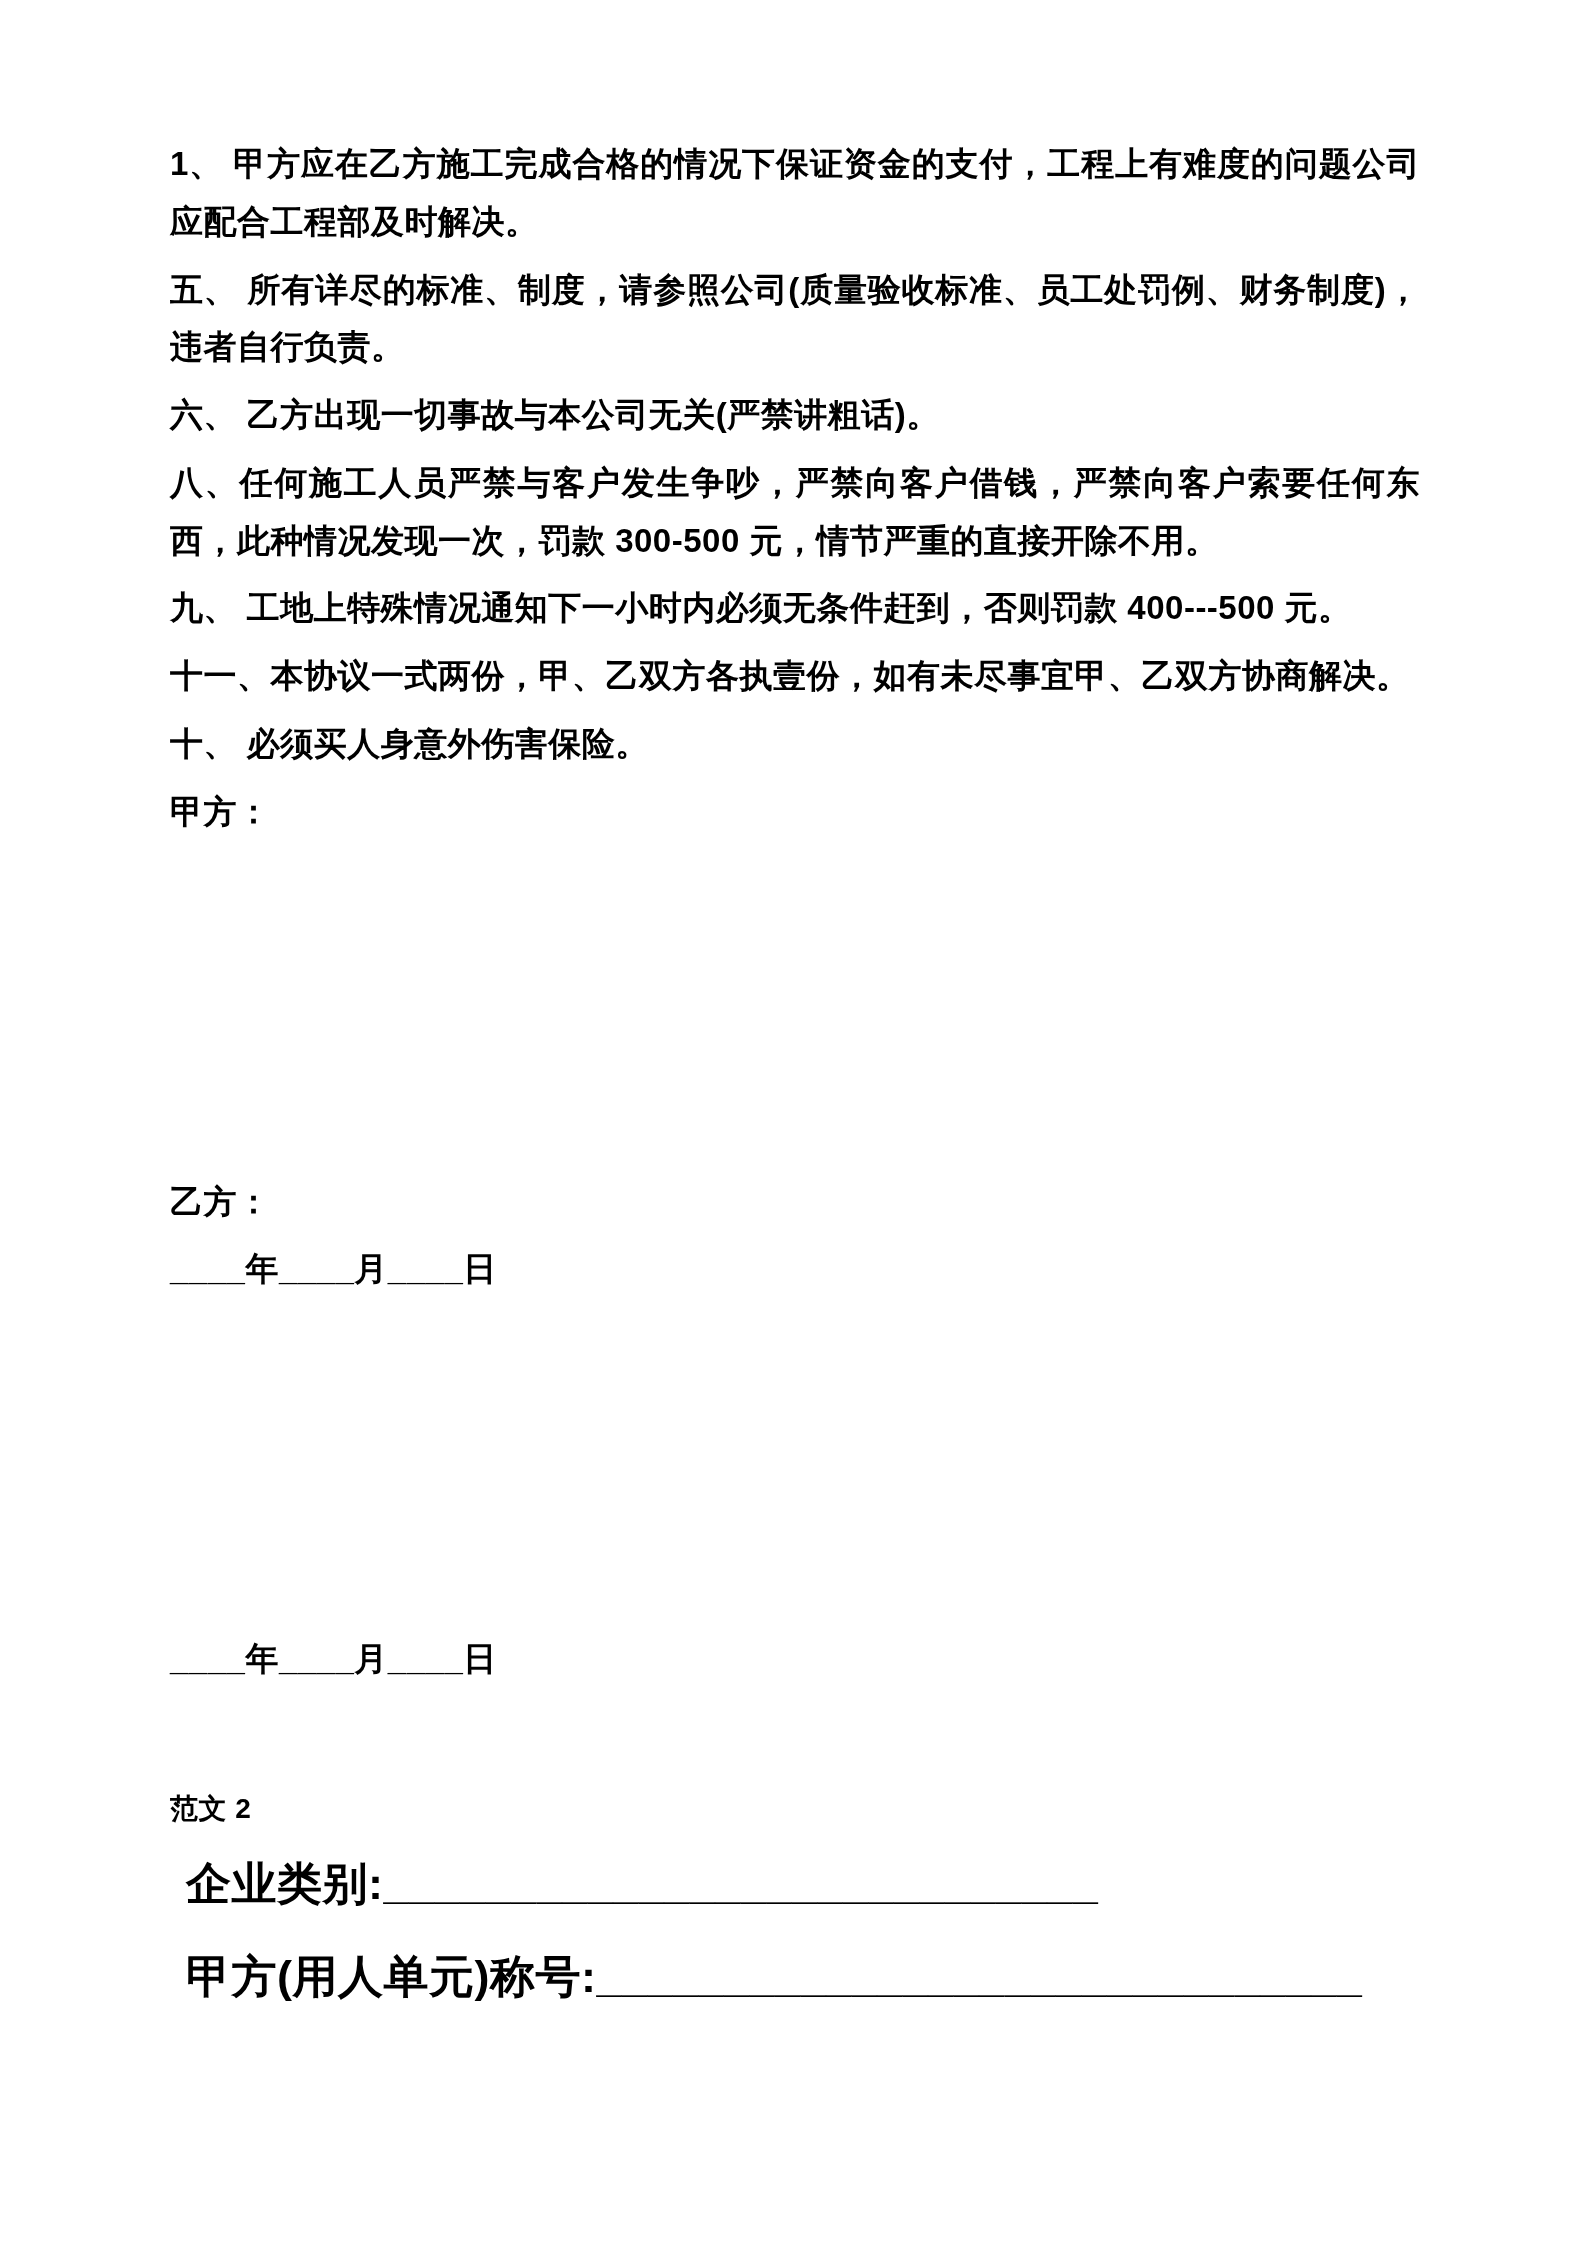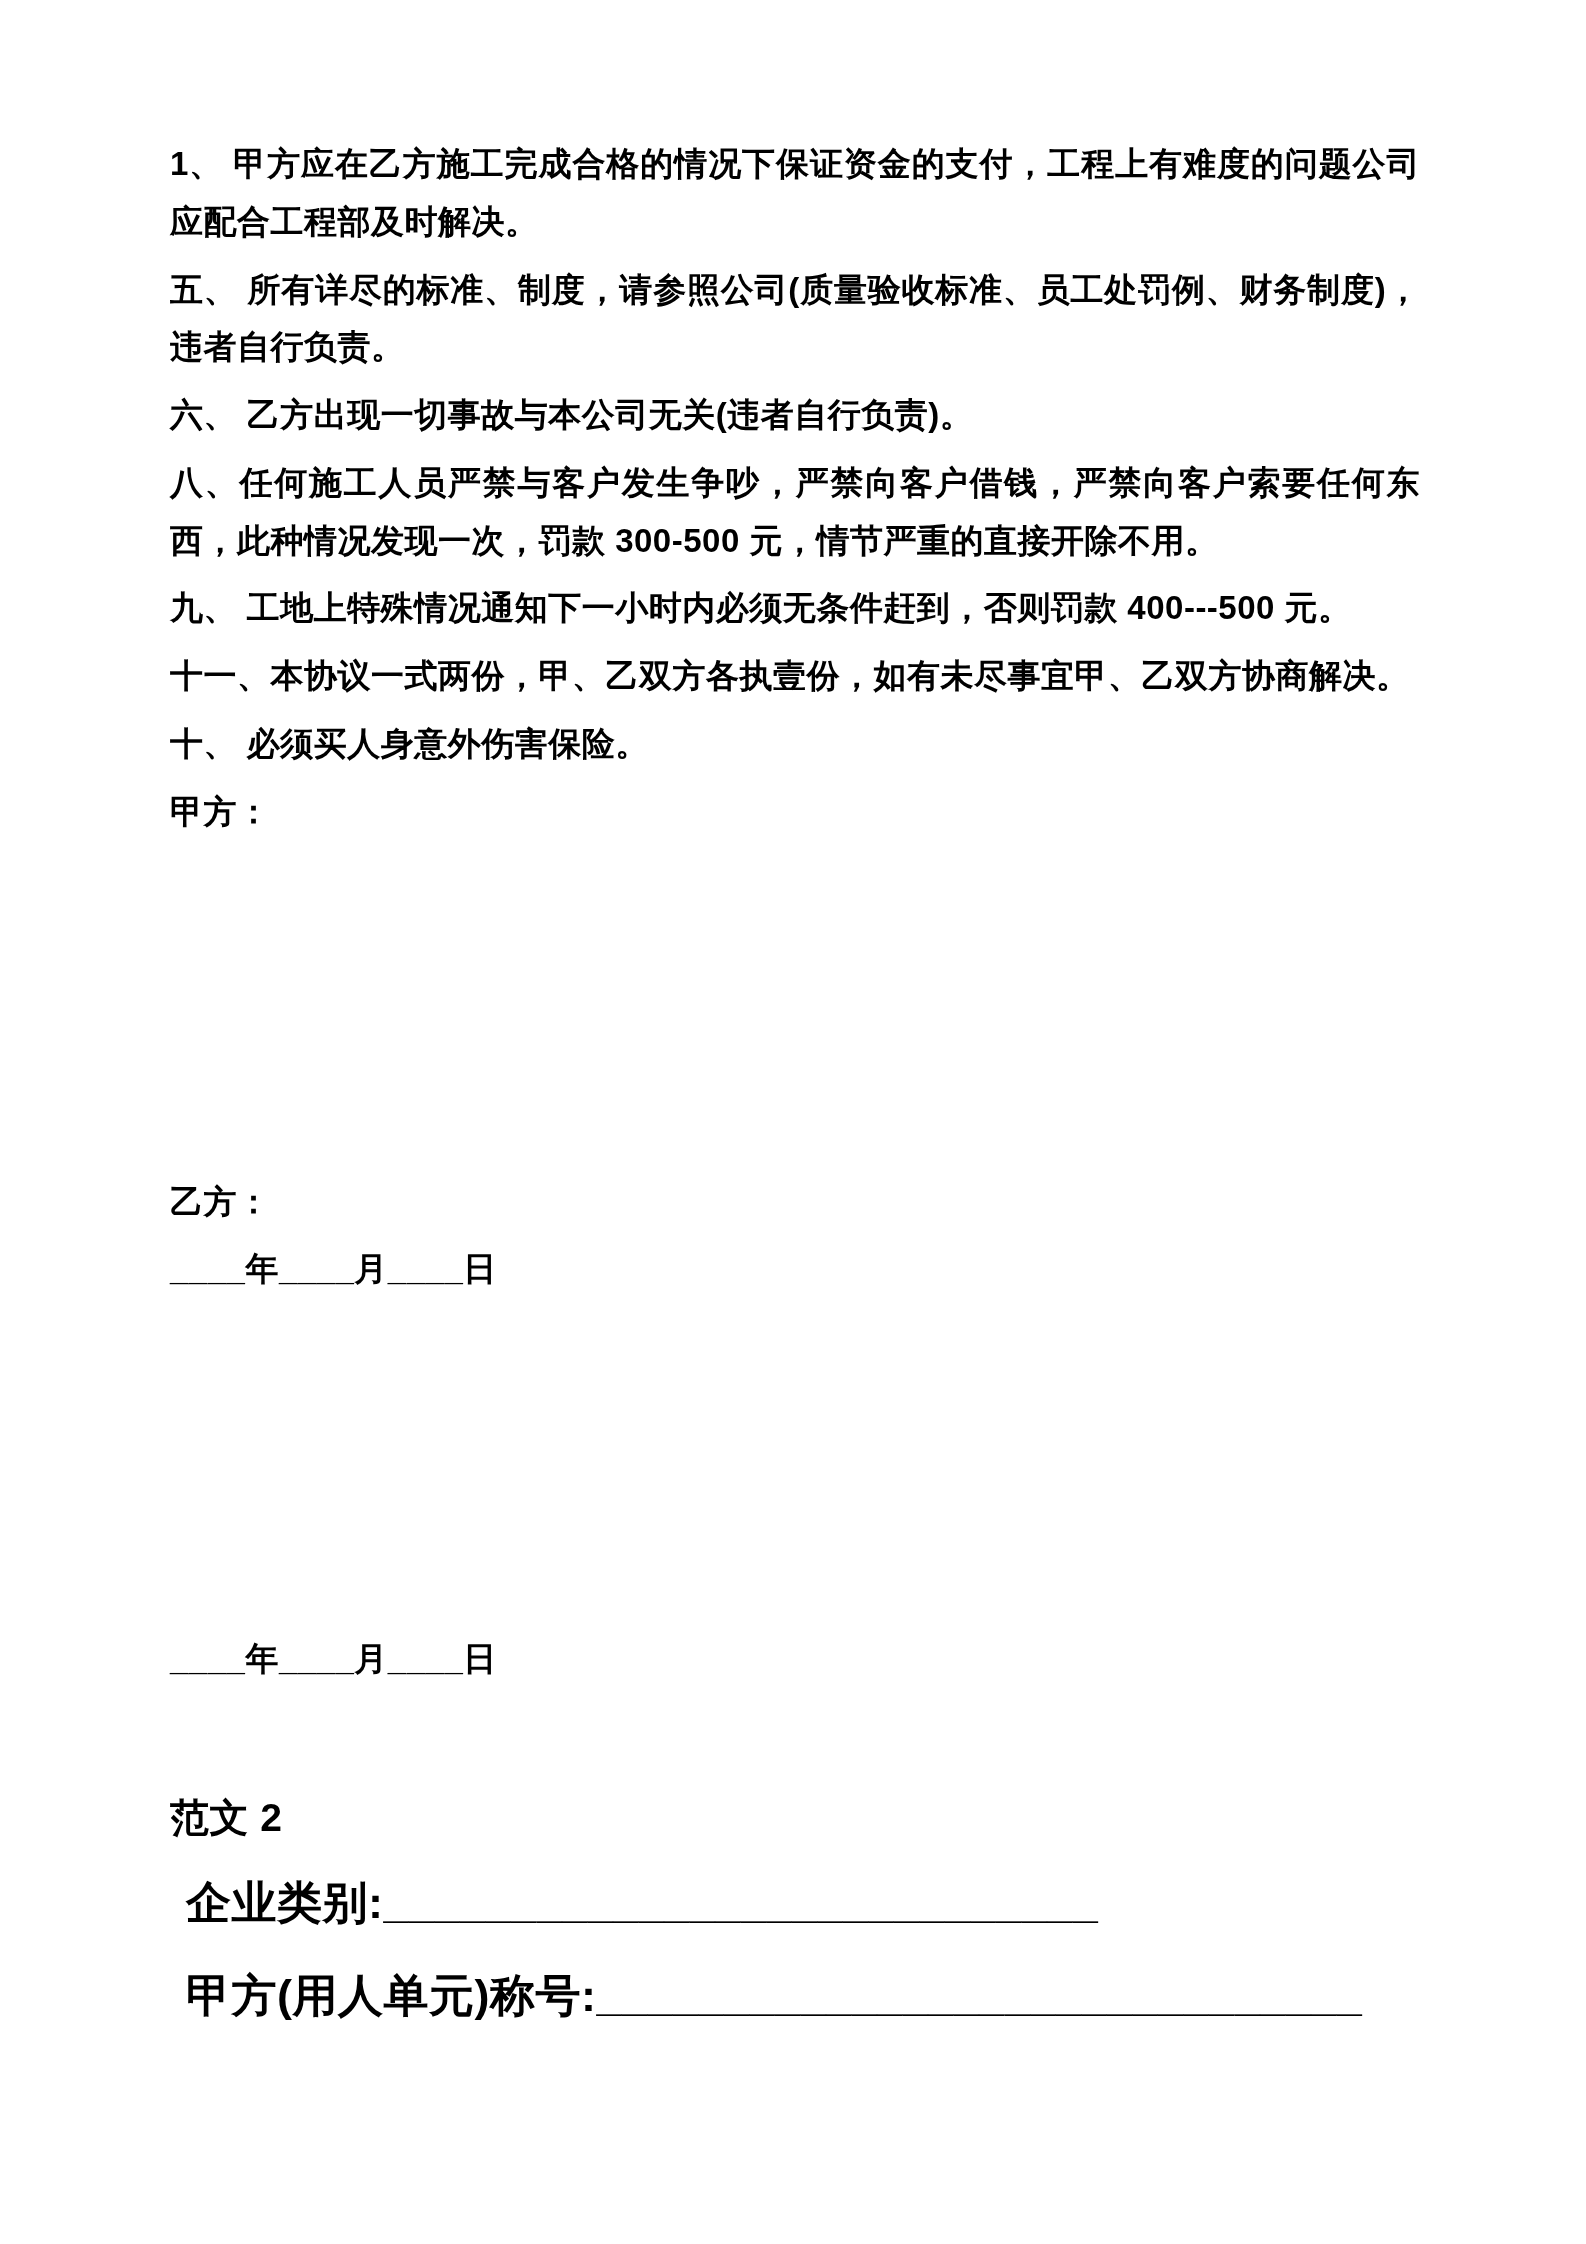--- a/index.html
+++ b/index.html
@@ -38,40 +38,40 @@
     flex-direction: column;
   }
   .sig-col-a {
     flex: 0 0 390px;
   }
   .sig-col-b {
     flex: 0 0 auto;
   }
   .section-heading {
     margin: 96px 0 12px 0;
-    font-size: 39px;
+    font-size: 28px;
     line-height: 1.75;
     letter-spacing: 0.5px;
   }
   .field-line {
     margin: 0 0 14px 16px;
     font-size: 45px;
     line-height: 1.75;
     letter-spacing: 0.5px;
     word-break: break-all;
   }
 </style>
 </head>
 <body>
 
 <div class="page">
 
   <p class="clause">1、 甲方应在乙方施工完成合格的情况下保证资金的支付，工程上有难度的问题公司应配合工程部及时解决。</p>
   <p class="clause">五、 所有详尽的标准、制度，请参照公司(质量验收标准、员工处罚例、财务制度)，违者自行负责。</p>
-  <p class="clause">六、 乙方出现一切事故与本公司无关(违者自行负责)。</p>
+  <p class="clause">六、 乙方出现一切事故与本公司无关(严禁讲粗话)。</p>
   <p class="clause">八、任何施工人员严禁与客户发生争吵，严禁向客户借钱，严禁向客户索要任何东西，此种情况发现一次，罚款 300-500 元，情节严重的直接开除不用。</p>
   <p class="clause">九、 工地上特殊情况通知下一小时内必须无条件赶到，否则罚款 400---500 元。</p>
   <p class="clause">十一、本协议一式两份，甲、乙双方各执壹份，如有未尽事宜甲、乙双方协商解决。</p>
   <p class="clause">十、 必须买人身意外伤害保险。</p>
 
   <div class="sig-row">
     <span class="sig-col-a">甲方：</span>
     <span class="sig-col-b">乙方：</span>
   </div>
 

